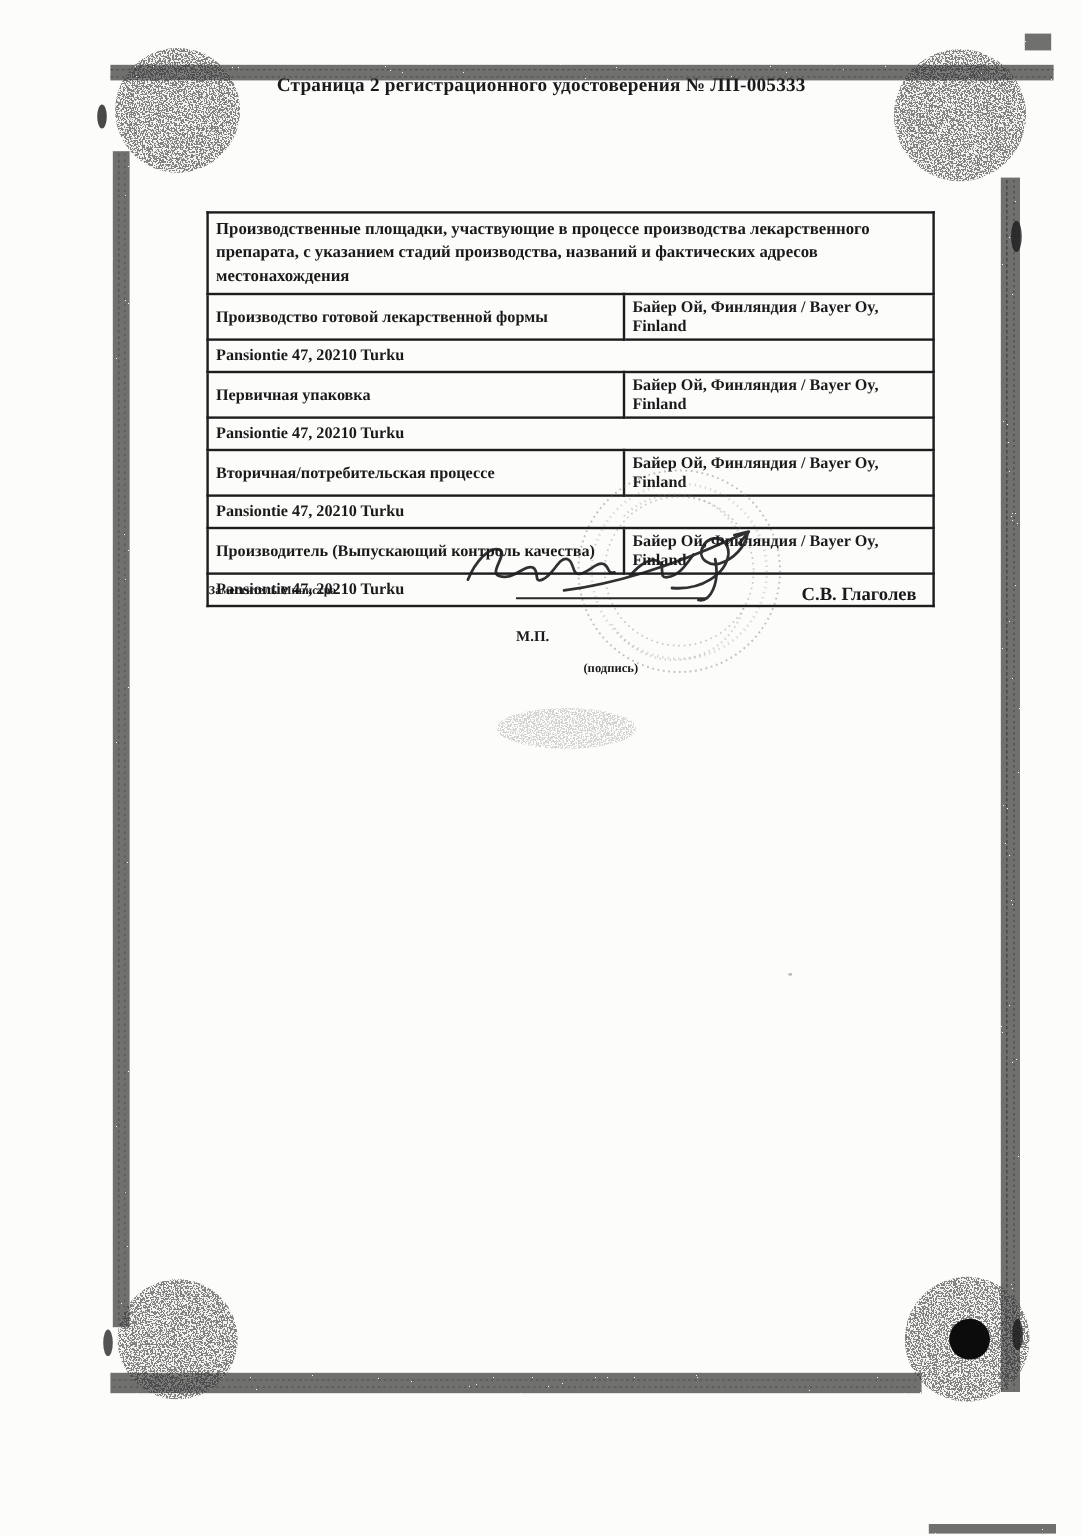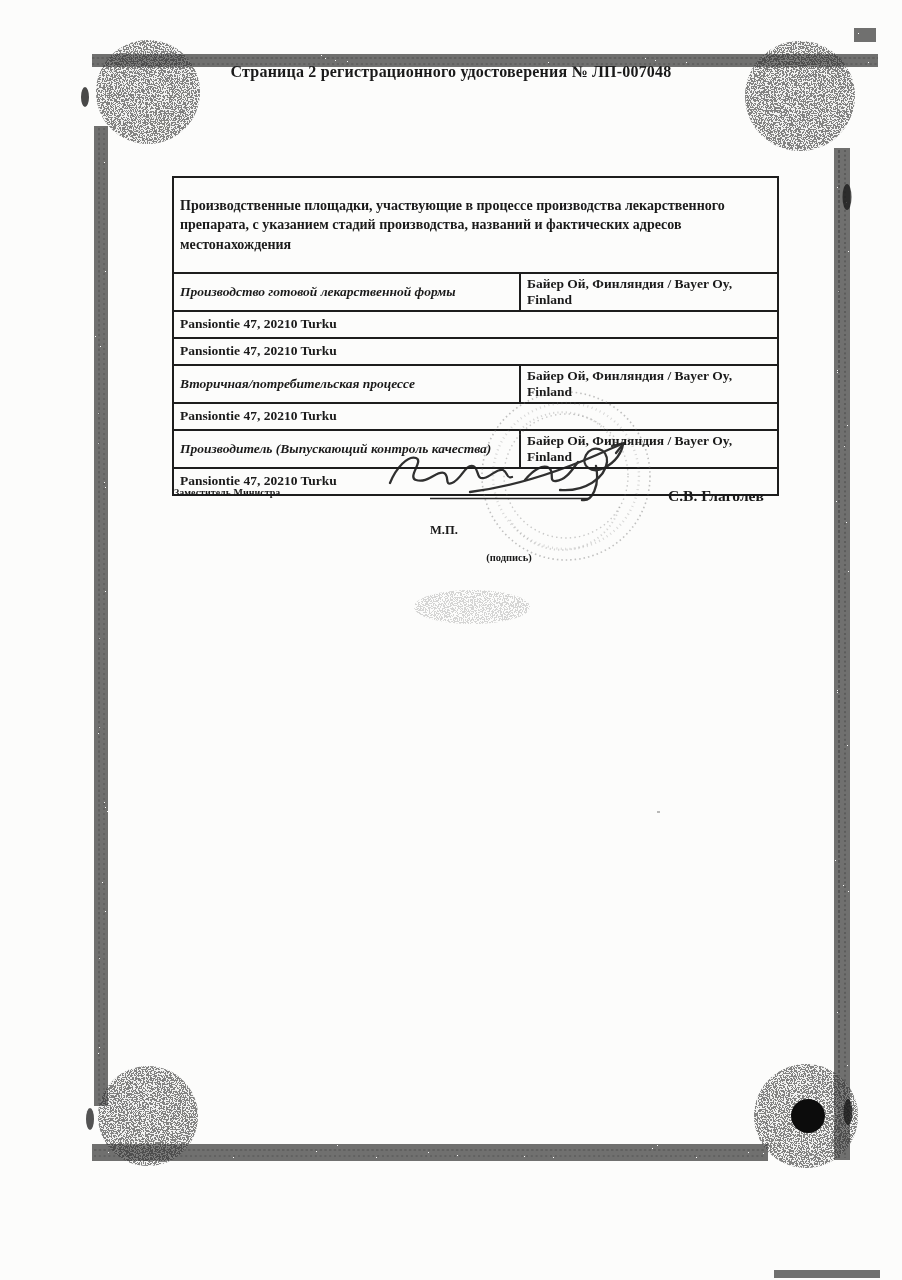--- a/index.html
+++ b/index.html
@@ -25,23 +25,23 @@
     position:absolute;left:172px;top:176px;width:607px;z-index:2;
     border-collapse:collapse;
     font-size:13.5px;font-weight:bold;
   }
   table.sites th,table.sites td{
     border:2px solid #1d1d1d;
     padding:2px 6px;
     text-align:left;vertical-align:middle;
   }
   table.sites th{
-    font-size:14px;line-height:1.38;padding:18px 6px;
-  }
-  td.stage{width:333px;font-style:italic;height:22px;border-radius:14px;}
+    font-size:14px;line-height:1.38;padding:4px 6px;
+  }
+  td.stage{width:333px;height:22px;border-radius:14px;}
   td.mfr{height:22px;}
   td.addr{height:21px;}
 
   .sig-left{left:174px;top:487px;font-size:10px;font-weight:bold;}
   .sig-right{left:668px;top:487px;font-size:15.5px;font-weight:bold;text-align:center;}
   .sig-caption{left:430px;width:158px;top:505px;text-align:center;font-size:10.5px;font-weight:600;margin-top:47px;}
   .sig-seal{left:430px;width:158px;top:523px;font-size:12.5px;font-weight:600;}
 </style>
 </head>
 <body>
@@ -161,36 +161,40 @@
       <path d="M612,446 L624,443 L616,453"></path>
       <path d="M560,490 C585,492 605,478 607,462 C608,448 592,444 586,455 C580,466 592,474 604,468 C616,462 622,452 623,444"></path>
       <path d="M596,466 C600,486 592,502 582,500"></path>
     </g>
     <line x1="430" y1="498.5" x2="588" y2="498.5" stroke="#2a2a2a" stroke-width="1.6"></line>
 
     <ellipse cx="472" cy="607" rx="58" ry="17" fill="#999" filter="url(#fSmudge)" opacity="0.8"></ellipse>
     <rect x="657" y="811" width="3" height="2" fill="#555" opacity="0.4"></rect>
   </svg>
 
-  <div class="txt header-line">Страница 2 регистрационного удостоверения № ЛП-007048</div>
+  <div class="txt header-line">Страница 2 регистрационного удостоверения № ЛП-005333</div>
 
   <table class="sites">
     <tbody>
       <tr>
         <th colspan="2">Производственные площадки, участвующие в процессе производства лекарственного препарата, с указанием стадий производства, названий и фактических адресов местонахождения</th>
       </tr>
 
       <tr>
         <td class="stage">Производство готовой лекарственной формы</td>
         <td class="mfr">Байер Ой, Финляндия / Bayer Oy, Finland</td>
       </tr>
       <tr>
         <td class="addr" colspan="2">Pansiontie 47, 20210 Turku</td>
       </tr>
 
+      <tr>
+        <td class="stage">Первичная упаковка</td>
+        <td class="mfr">Байер Ой, Финляндия / Bayer Oy, Finland</td>
+      </tr>
       <tr>
         <td class="addr" colspan="2">Pansiontie 47, 20210 Turku</td>
       </tr>
 
       <tr>
         <td class="stage">Вторичная/потребительская процессе</td>
         <td class="mfr">Байер Ой, Финляндия / Bayer Oy, Finland</td>
       </tr>
       <tr>
         <td class="addr" colspan="2">Pansiontie 47, 20210 Turku</td>

